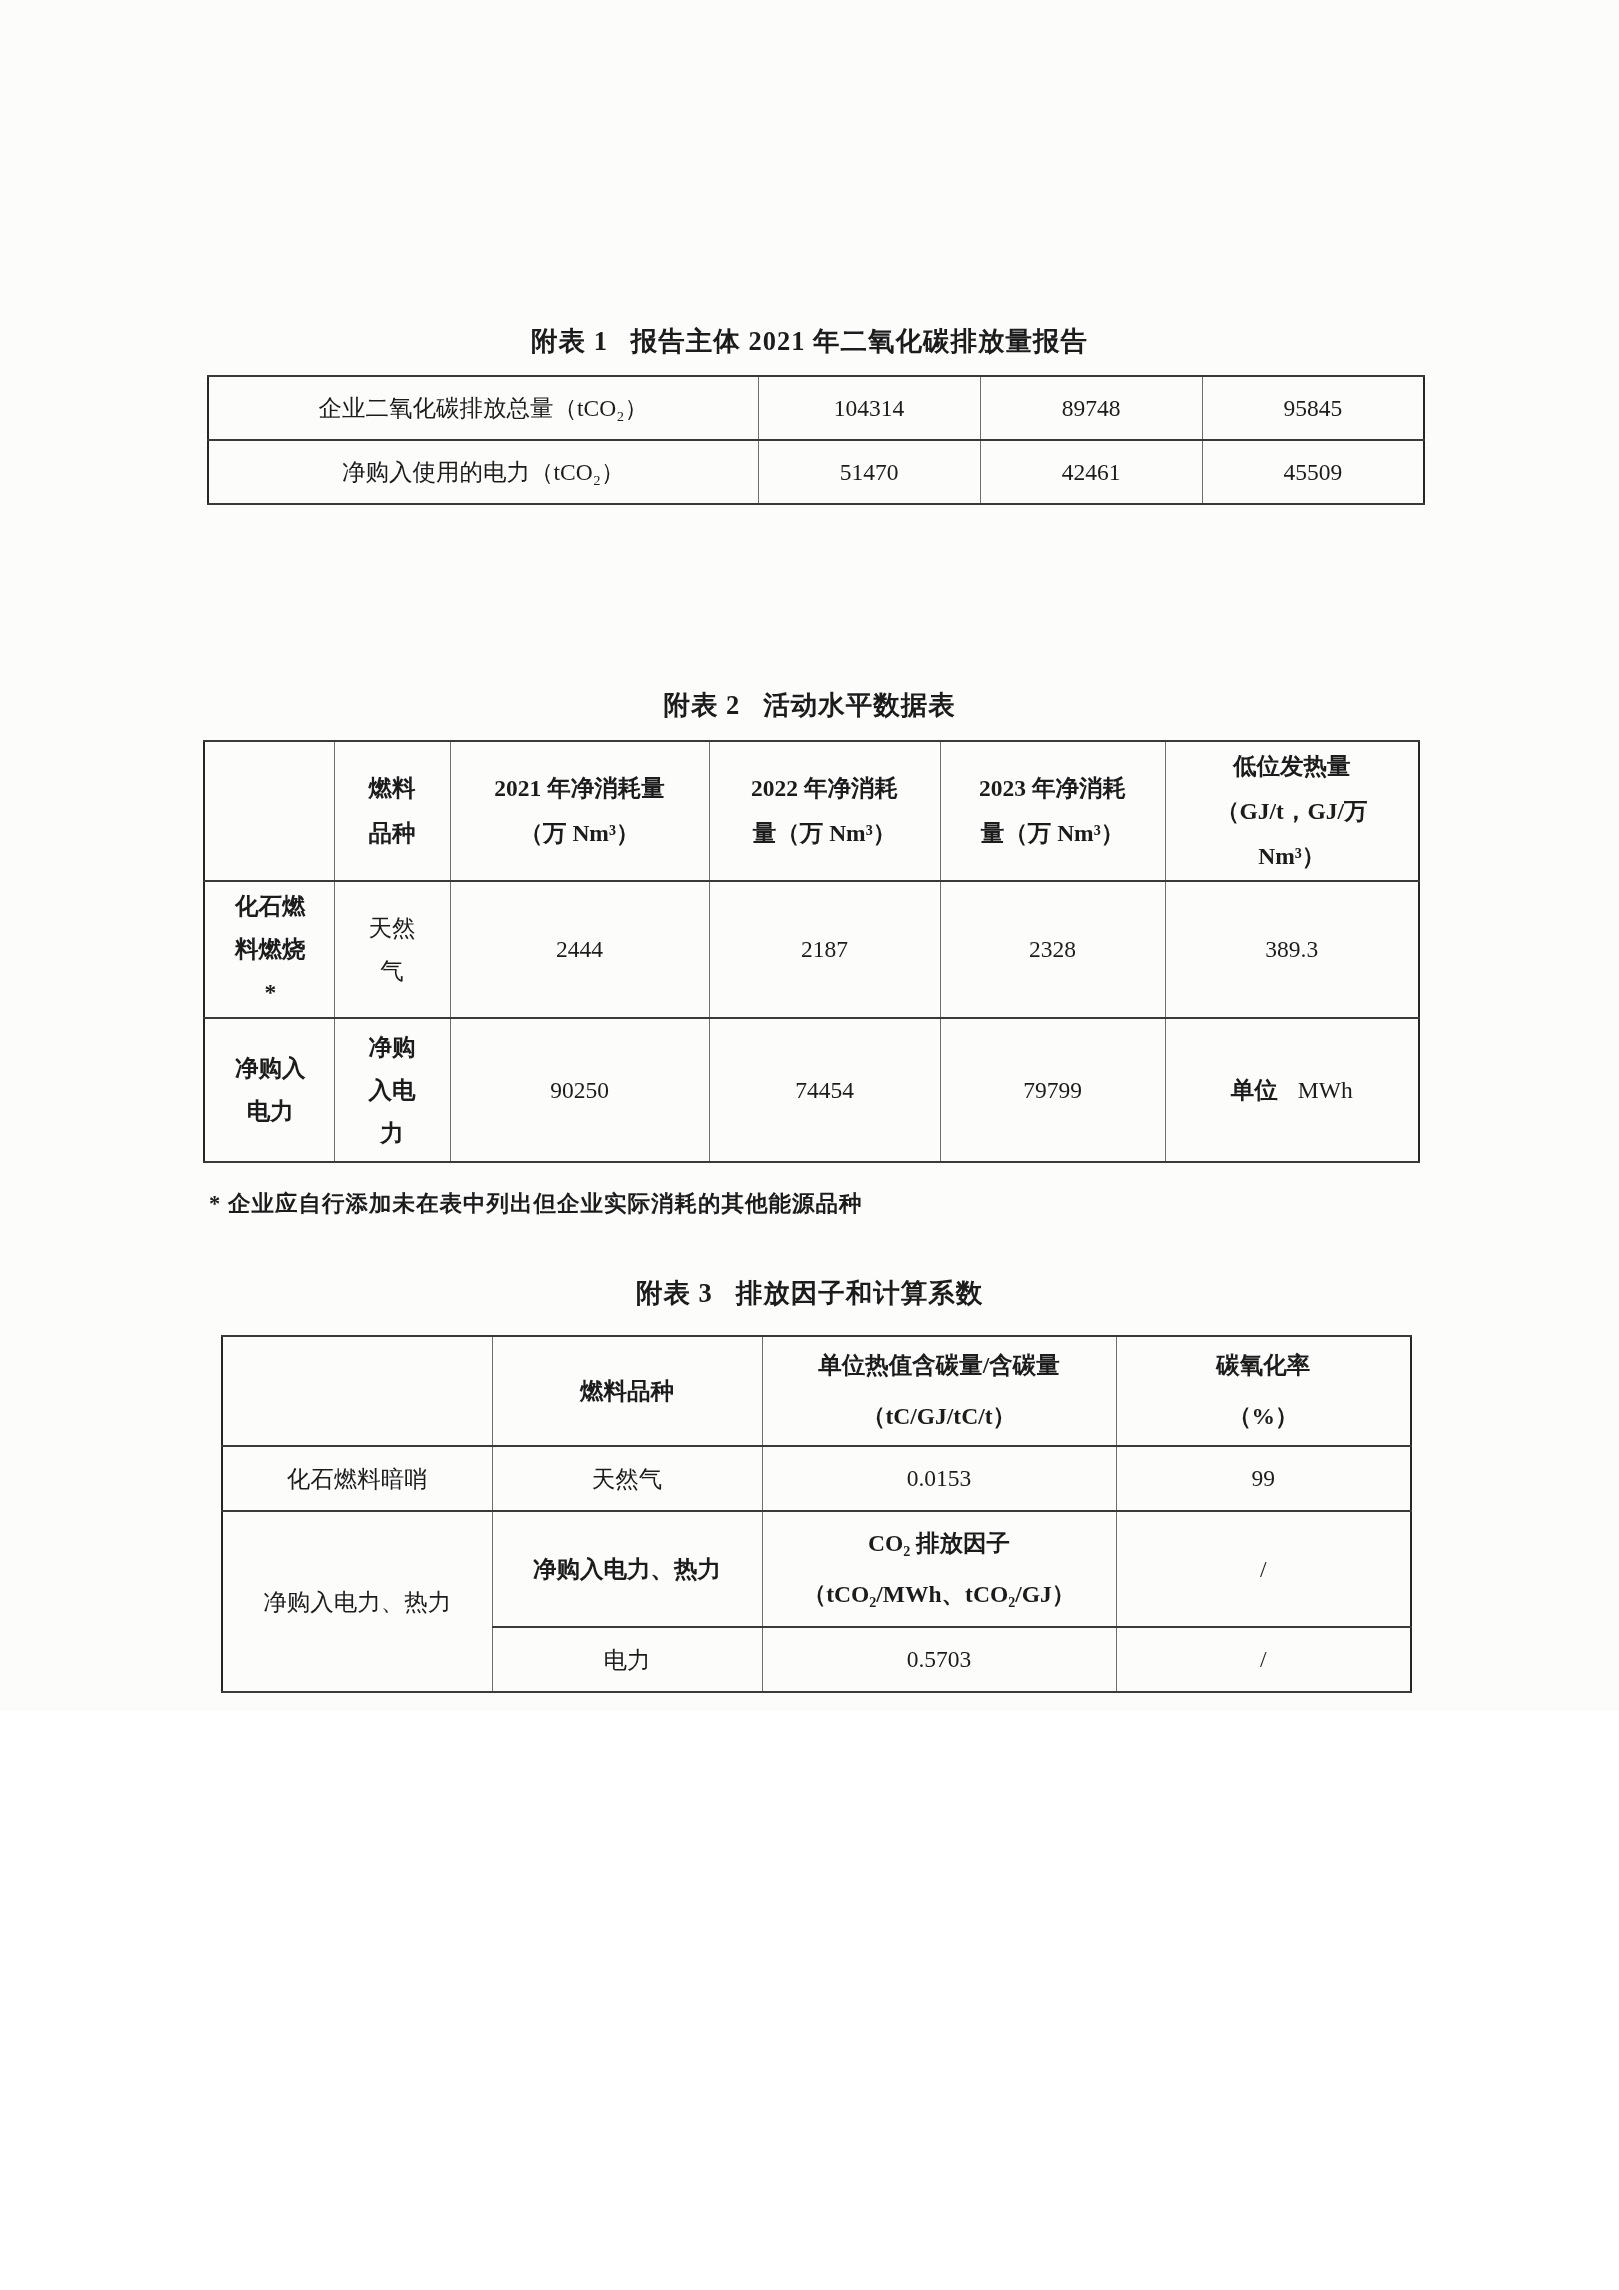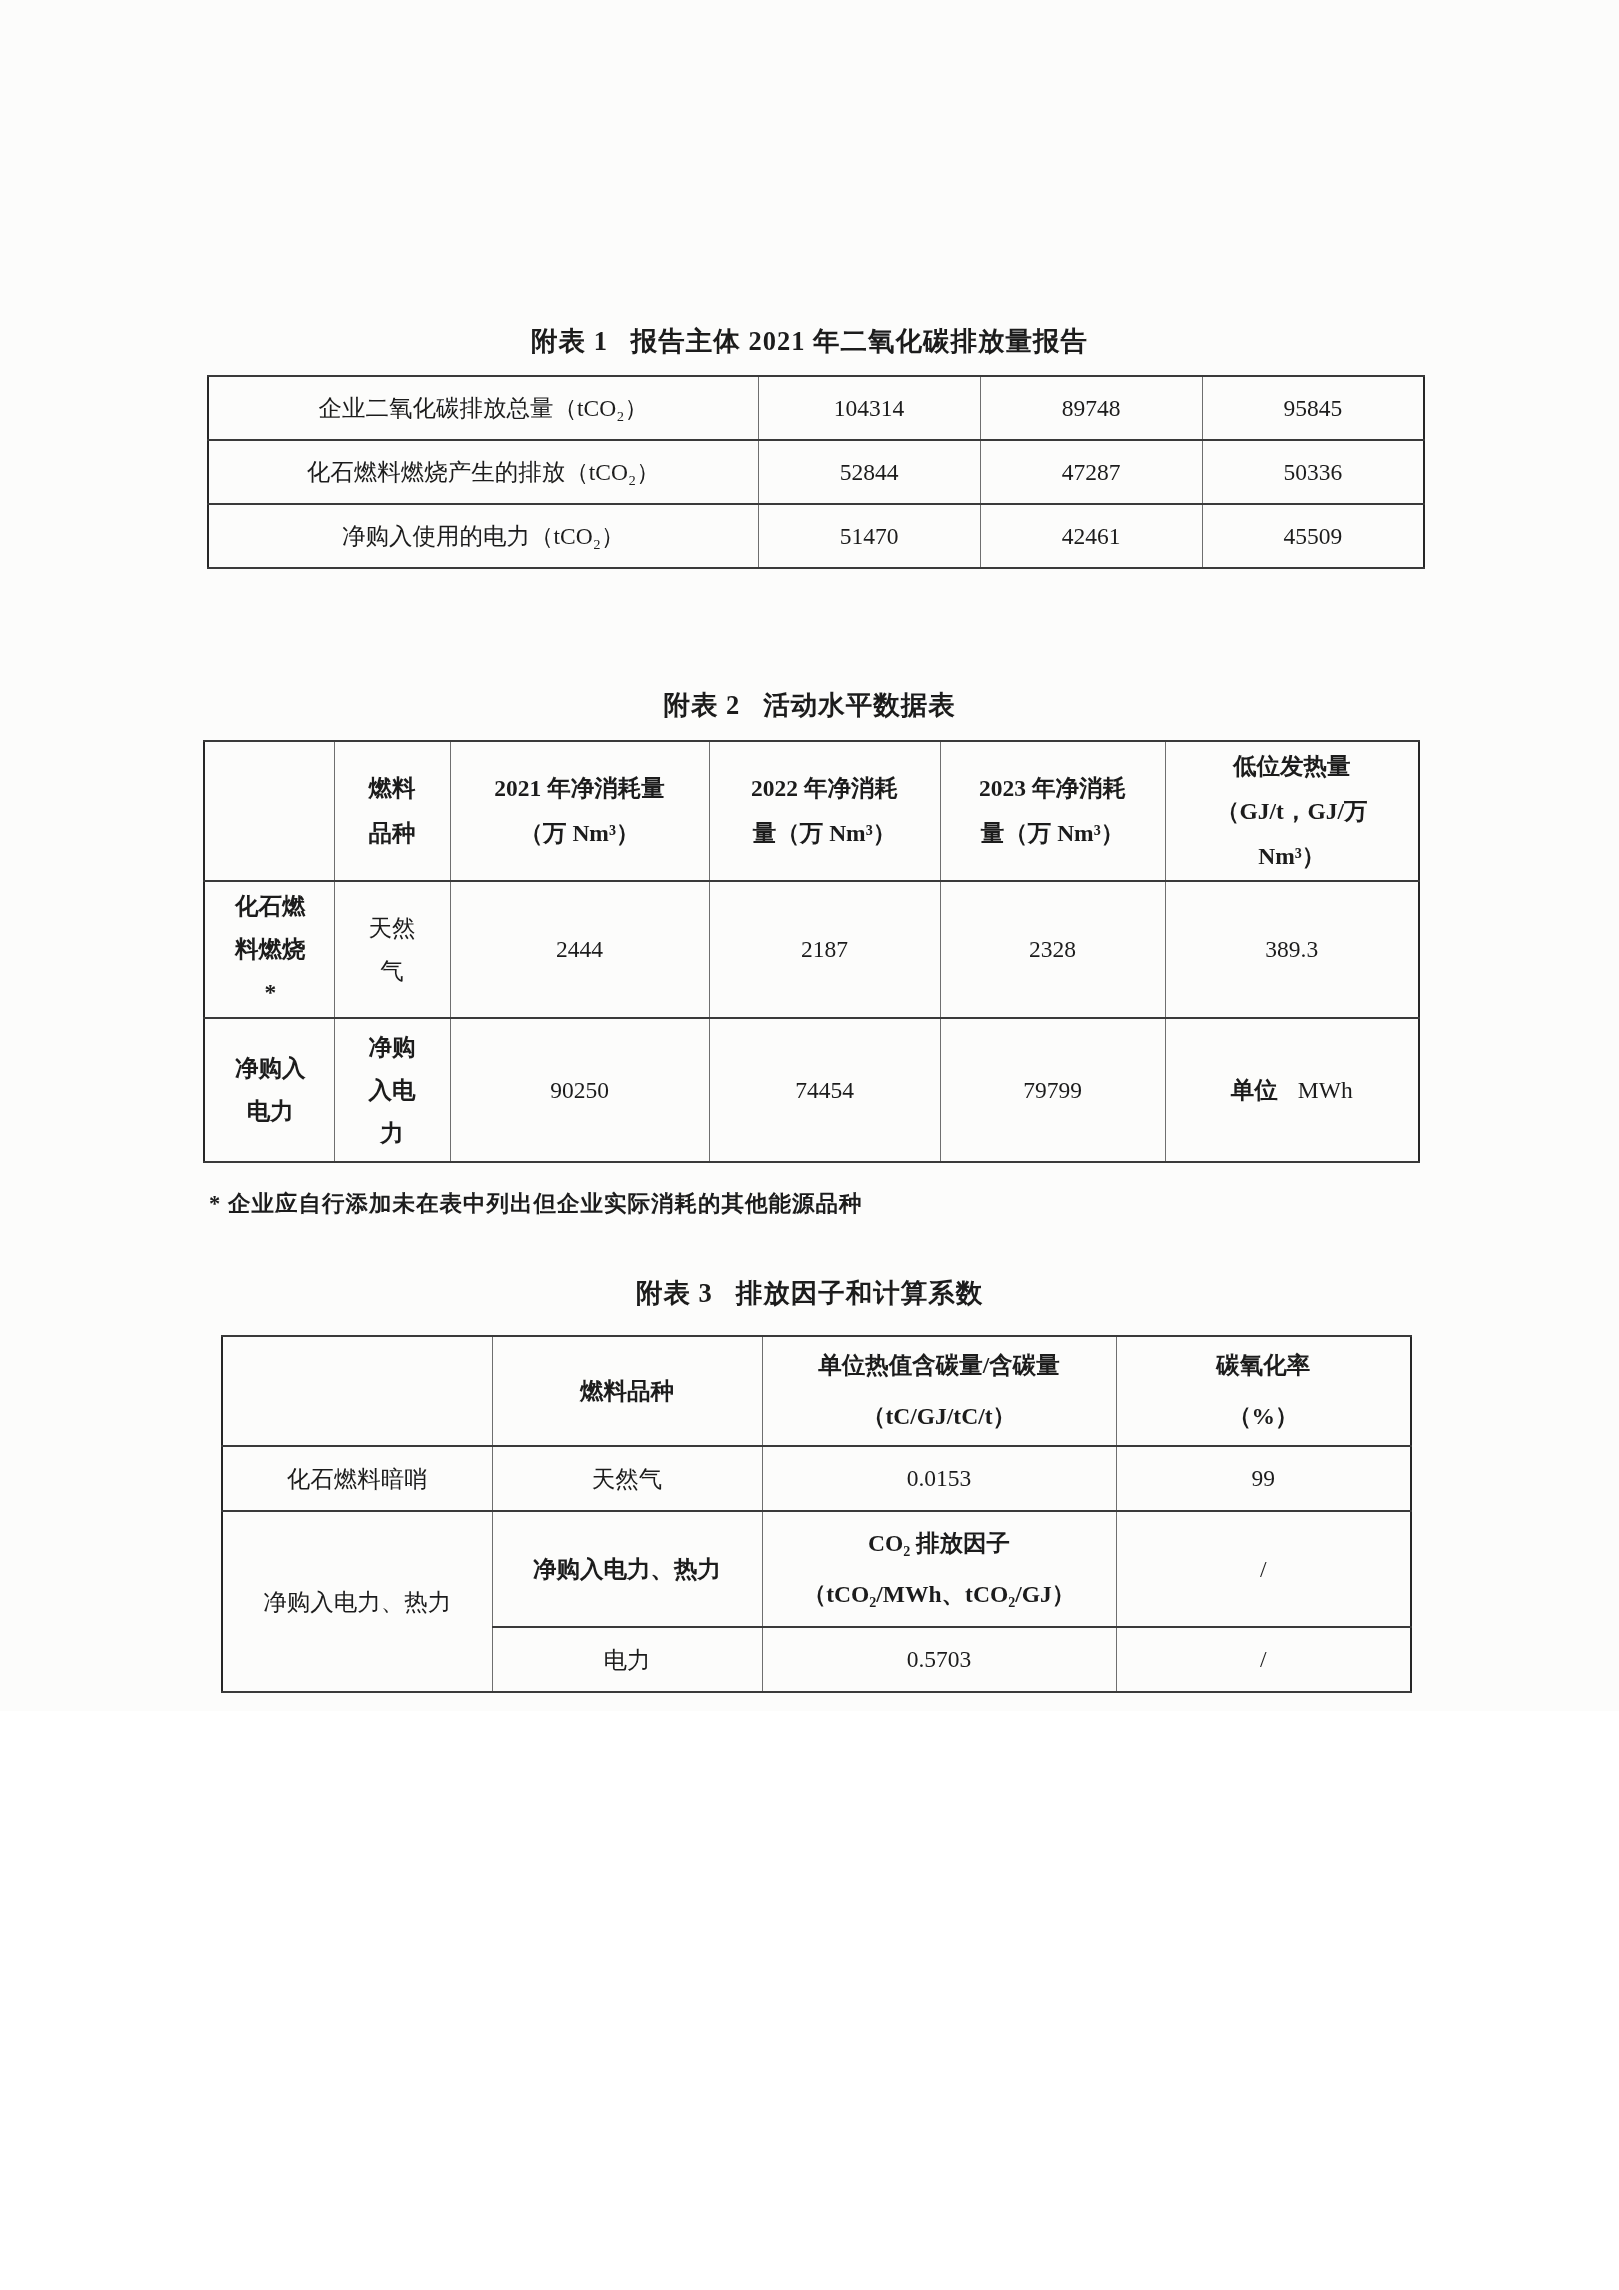--- a/index.html
+++ b/index.html
@@ -63,26 +63,20 @@
         <col style="width:222px">
         <col style="width:222px">
         <col style="width:222px">
       </colgroup>
     <tbody>
     <tr>
       <td>企业二氧化碳排放总量（tCO₂）</td>
       <td>104314</td>
       <td>89748</td>
       <td>95845</td>
-    </tr>
-    <tr>
-      <td>化石燃料燃烧产生的排放（tCO₂）</td>
-      <td>52844</td>
-      <td>47287</td>
-      <td>50336</td>
     </tr>
     <tr>
       <td>净购入使用的电力（tCO₂）</td>
       <td>51470</td>
       <td>42461</td>
       <td>45509</td>
     </tr>
   </tbody>
     </table>
 

